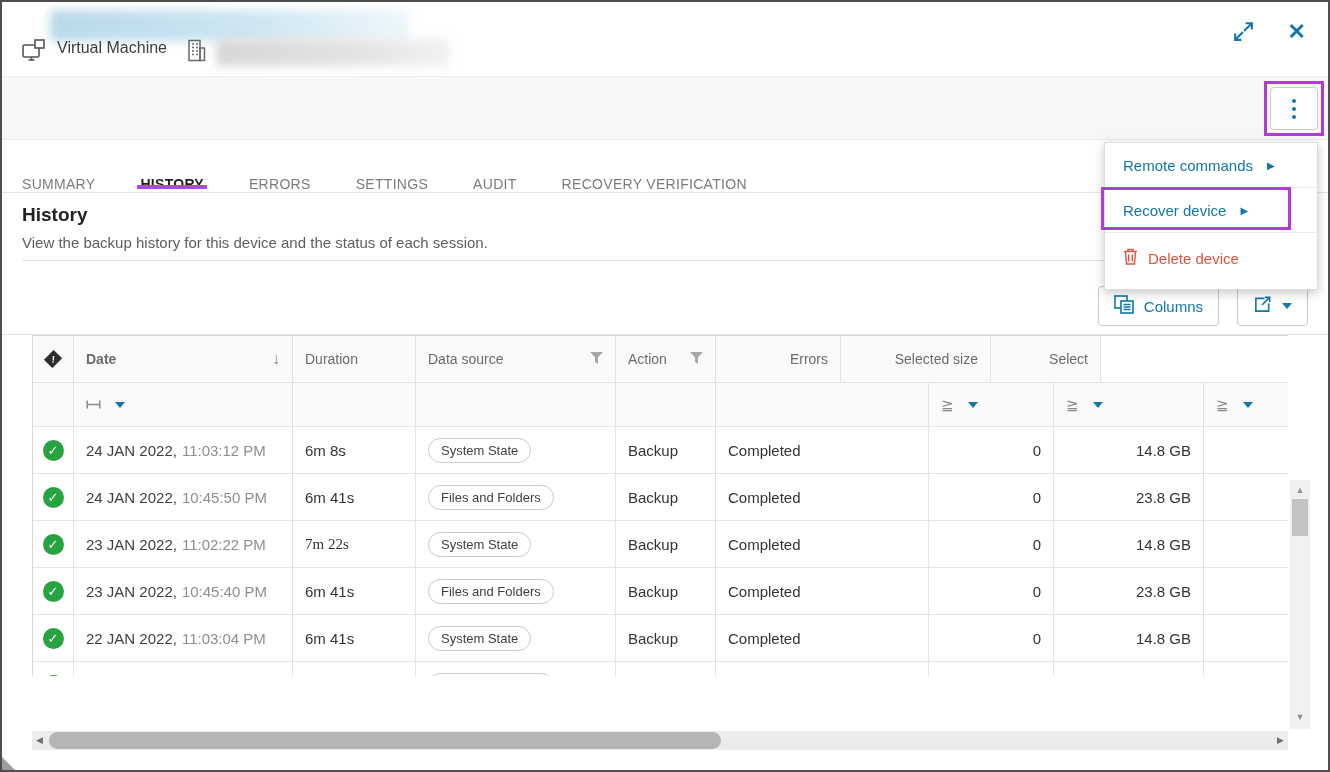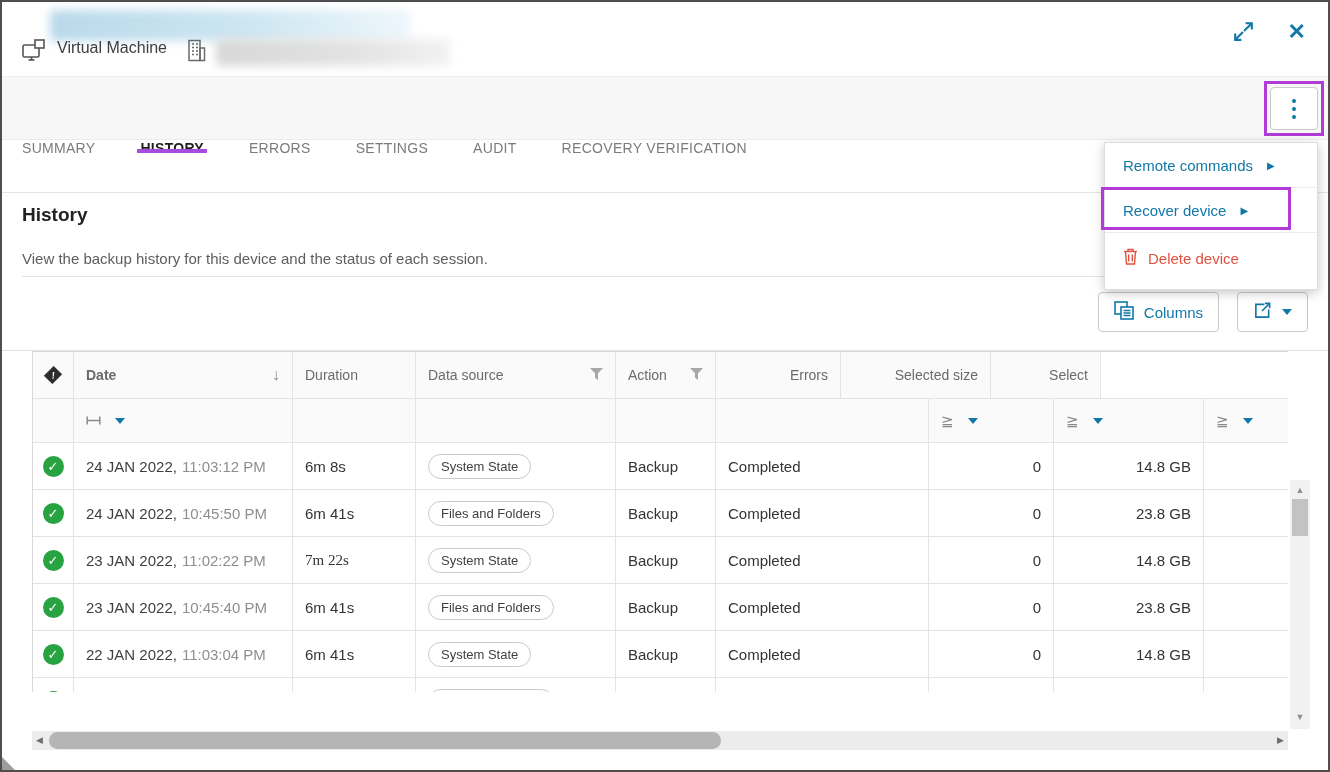--- a/index.html
+++ b/index.html
@@ -21,34 +21,34 @@
   .close-glyph { font-size: 22px; color: var(--accent); font-weight: bold; line-height: 1; }
 
   
   .action-band { position: relative; height: 64px; background: #f7f7f7; border-top: 1px solid #efefef; border-bottom: 1px solid #ececec; }
   .kebab-highlight { position: absolute; right: 4px; top: 4px; border: 3px solid var(--purple); padding: 3px; }
   .kebab-btn { width: 48px; height: 43px; background: #fff; border: 1px solid #c9c9c9; border-radius: 4px;
                display: flex; flex-direction: column; align-items: center; justify-content: center; gap: 4px; cursor: pointer; }
   .kebab-btn .dot { width: 4px; height: 4px; border-radius: 50%; background: var(--accent); }
 
   
-  .tab-bar { display: flex; gap: 45px; padding-left: 20px; height: 53px; align-items: flex-start; border-bottom: 1px solid #e3e3e3; background: #fff; }
+  .tab-bar { display: flex; gap: 45px; padding-left: 20px; height: 53px; align-items: flex-end; border-bottom: 1px solid #e3e3e3; background: #fff; }
   .tab { font-size: 14px; color: #7b7b7b; letter-spacing: .3px; position: relative; display: flex; align-items: center; cursor: pointer; white-space: nowrap; }
   .tab.active { color: #1f1f1f; font-weight: bold; }
   .tab.active::after { content: ''; position: absolute; left: -3px; right: -3px; bottom: 3px; height: 4px; background: var(--tab-underline); }
 
   
   .section { padding: 11px 20px 0; }
   .section h1 { font-size: 19px; color: #222; font-weight: bold; }
-  .section p { font-size: 15px; color: #5e5e5e; margin-top: 24px; }
+  .section p { font-size: 15px; color: #5e5e5e; margin-top: 8px; }
   .section .divider { border-bottom: 1px solid #e3e3e3; margin-top: 9px; }
 
   
   .btns-row { position: relative; height: 74px; border-bottom: 1px solid #e3e3e3; background: #fff; }
-  .btns { position: absolute; right: 20px; top: 15px; display: flex; gap: 18px; }
+  .btns { position: absolute; right: 20px; top: 25px; display: flex; gap: 18px; }
   .btn { height: 40px; background: #fff; border: 1px solid #c9c9c9; border-radius: 4px; color: var(--accent);
          font-size: 15px; display: flex; align-items: center; gap: 10px; padding: 0 15px; cursor: pointer; font-family: inherit; }
 
   
   .filter-link-row { height: 52px; display: flex; align-items: center; padding-left: 38px; background: #fff; }
   .create-filter { color: var(--accent); font-size: 15px; display: flex; gap: 11px; align-items: center; cursor: pointer; }
 
   
   .table-wrap { margin-left: 30px; width: 1256px; height: 341px; border: 1px solid #d9d9d9; border-right: none; border-bottom: none; overflow: hidden; }
   .trow { display: flex; border-bottom: 1px solid #e4e4e4; width: 1281px; }

